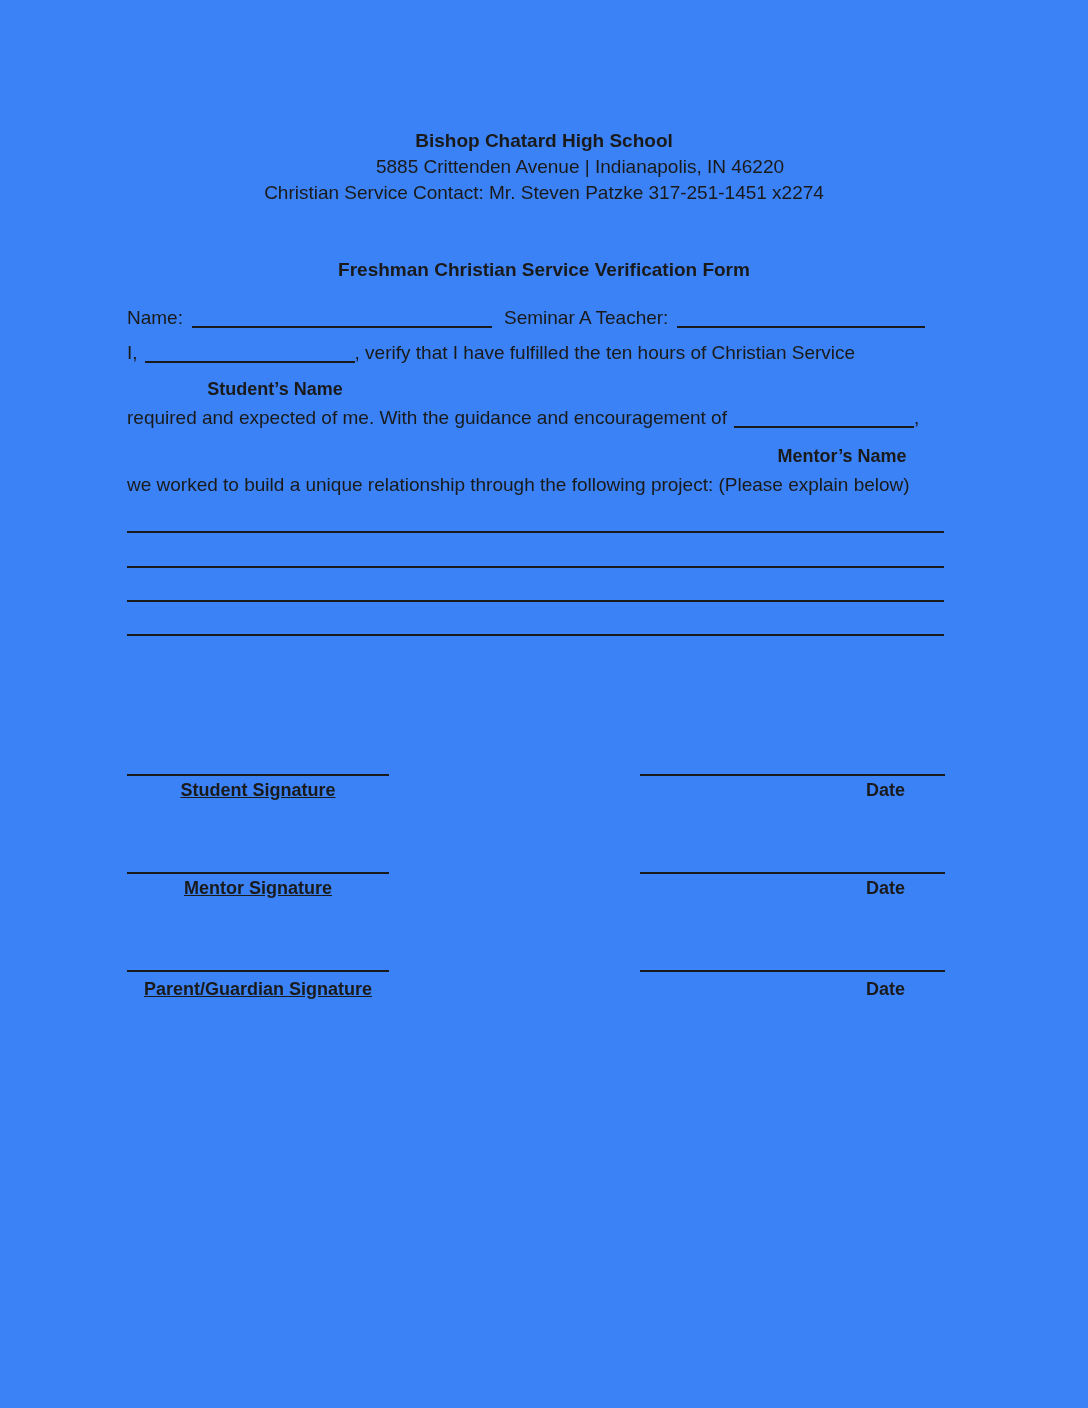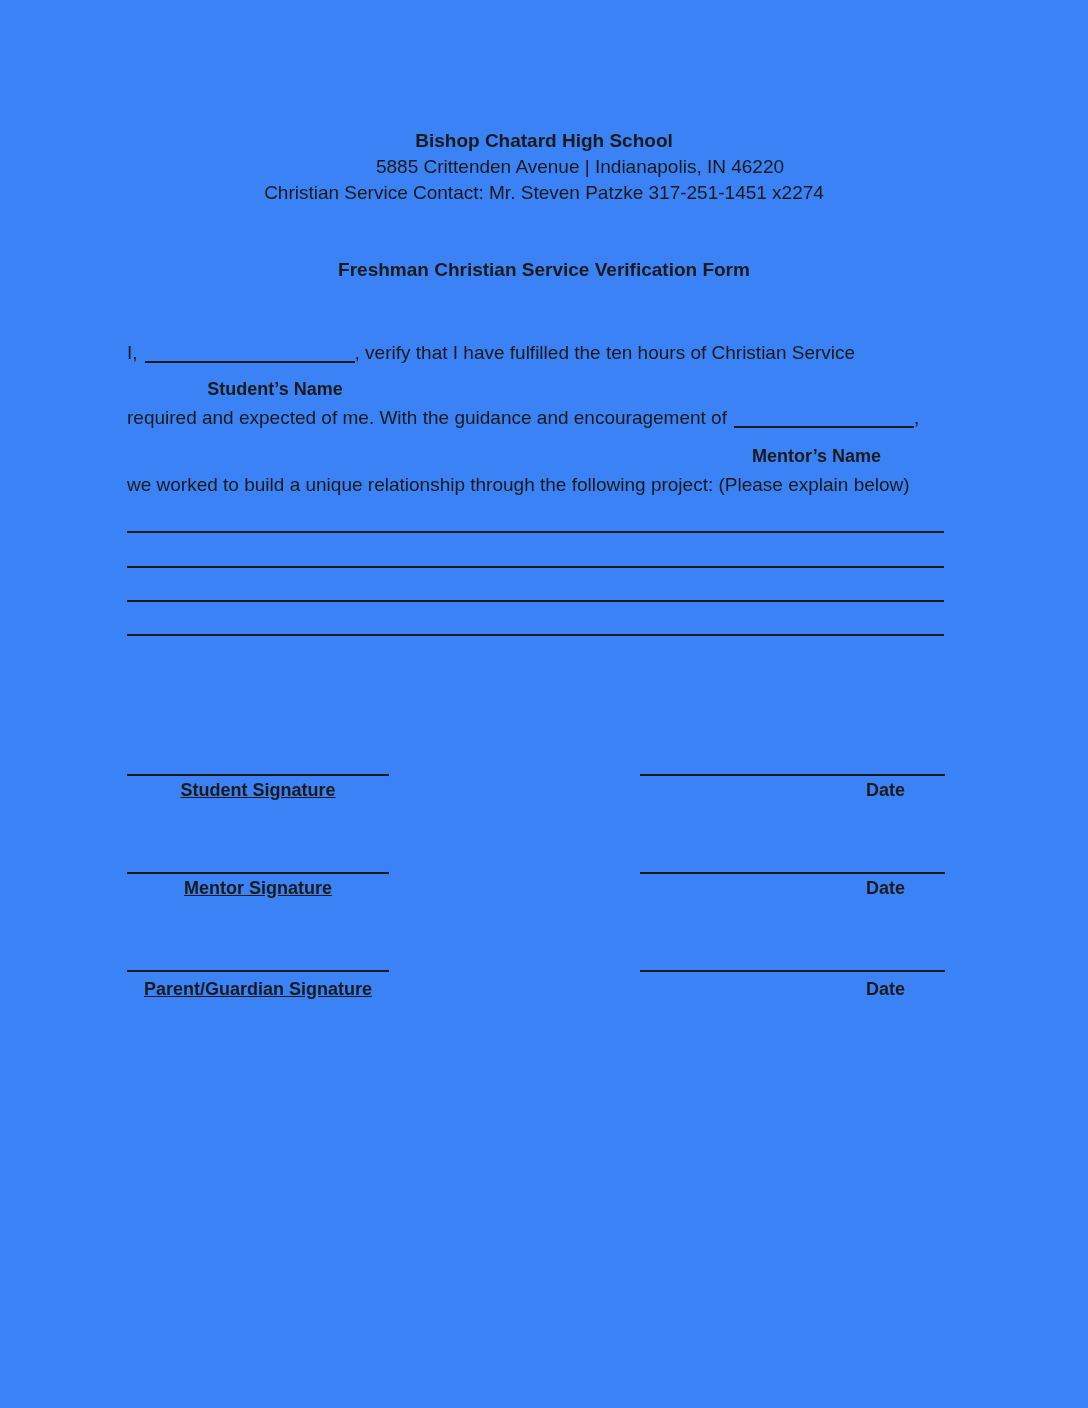--- a/index.html
+++ b/index.html
@@ -83,28 +83,29 @@
 <body>
 
 <div class="page">
 
   <div class="abs centered b" style="top:129px;">Bishop Chatard High School</div>
   <div class="abs centered" style="top:155px;padding-left:36px;">5885 Crittenden Avenue | Indianapolis, IN 46220</div>
   <div class="abs centered" style="top:181px;">Christian Service Contact: Mr. Steven Patzke 317-251-1451 x2274</div>
 
   <div class="abs centered b" style="top:258px;">Freshman Christian Service Verification Form</div>
 
+  <div class="abs" style="left:127px; top:306px;"><span>Name:</span><span class="blank ml" style="width:300px;"></span><span class="ml" style="margin-left:12px;">Seminar A Teacher:</span><span class="blank ml" style="width:248px;"></span></div>
 
   <div class="abs" style="left:127px; top:341px;"><span>I,</span><span class="blank" style="width:210px; margin-left:7px;"></span><span>, verify that I have fulfilled the ten hours of Christian Service</span></div>
 
   <div class="abs cap" style="left:197px; top:378px; width:156px; text-align:center;">Student’s Name</div>
 
   <div class="abs" style="left:127px; top:406px;"><span>required and expected of me. With the guidance and encouragement of</span><span class="blank" style="width:180px; margin-left:7px;"></span><span>,</span></div>
 
-  <div class="abs cap" style="left:752px; top:445px; width:180px; text-align:left;">Mentor’s Name</div>
+  <div class="abs cap" style="left:752px; top:445px; width:180px; text-align:center;">Mentor’s Name</div>
 
   <div class="abs" style="left:127px; top:473px;">we worked to build a unique relationship through the following project: (Please explain below)</div>
 
   <div class="rule" style="top:531px;"></div>
   <div class="rule" style="top:566px;"></div>
   <div class="rule" style="top:600px;"></div>
   <div class="rule" style="top:634px;"></div>
 
   <div class="sigline-left" style="top:774px;"></div>
   <div class="siglabel-left" style="top:779px;">Student Signature</div>

